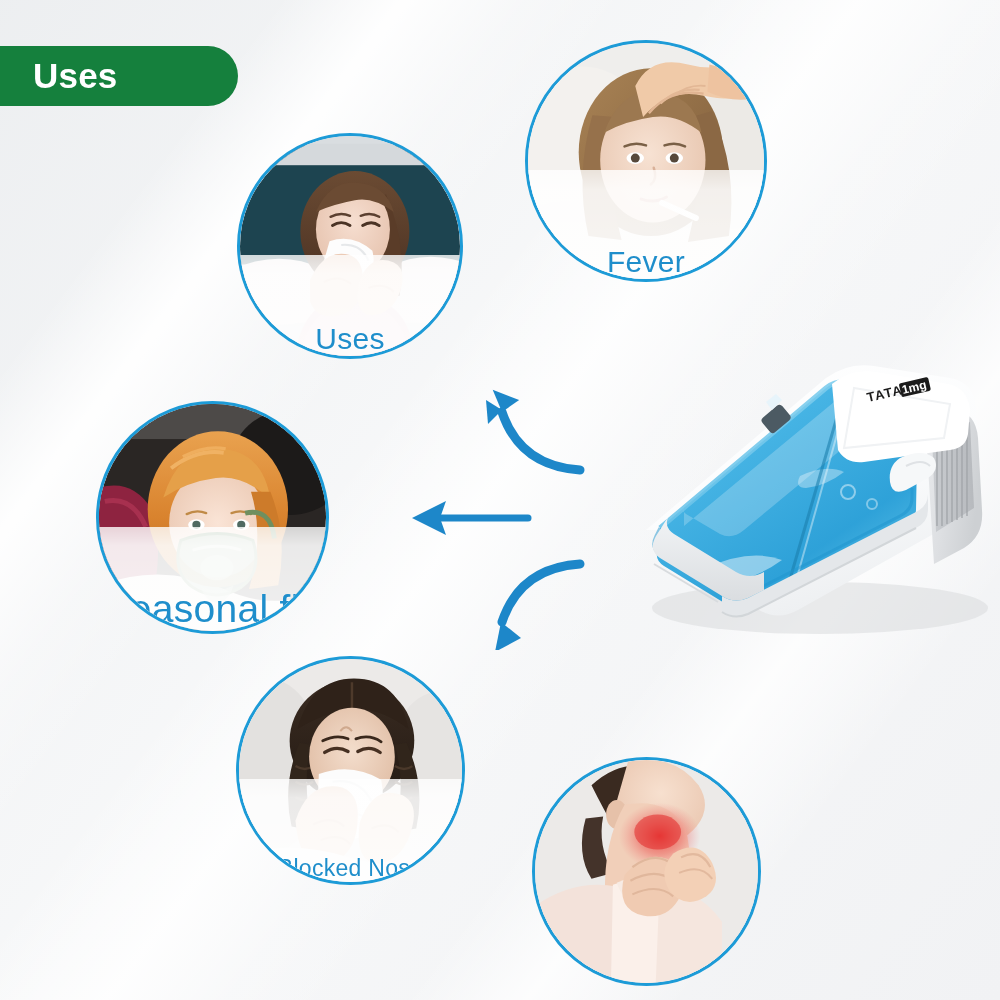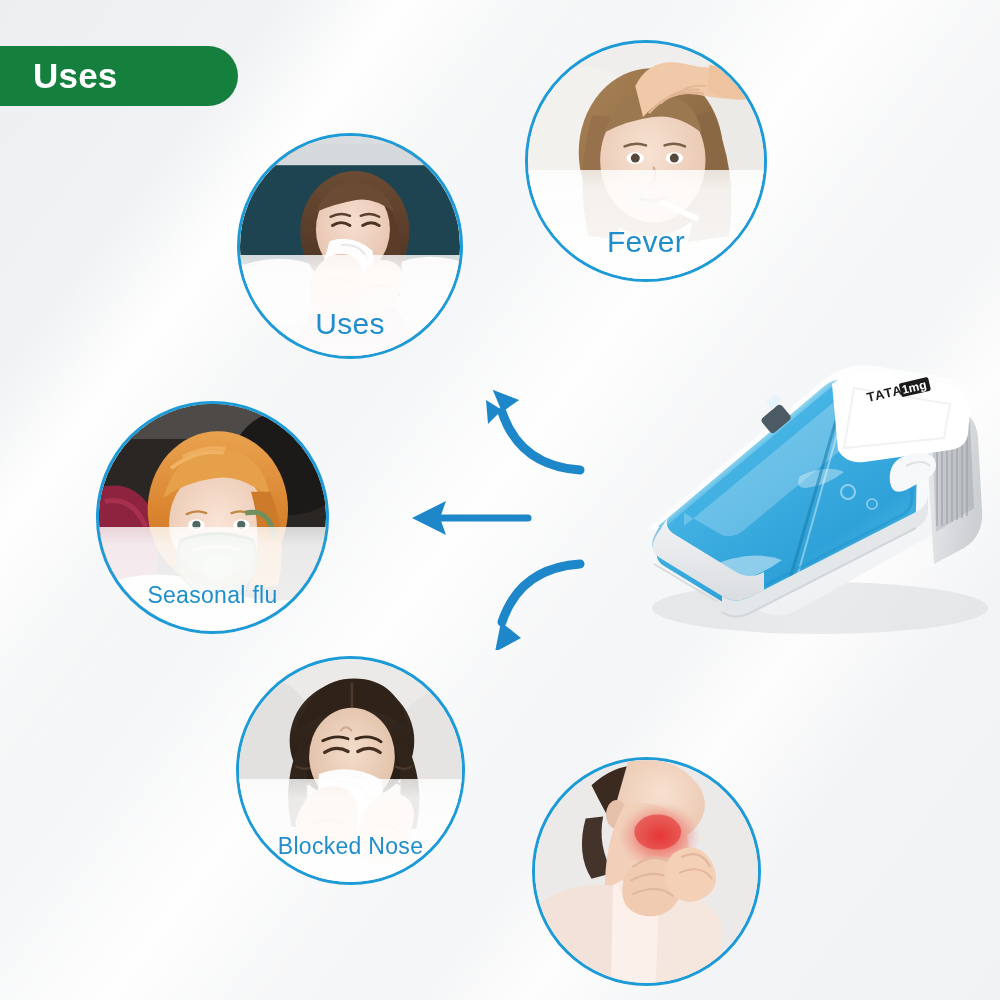--- a/index.html
+++ b/index.html
@@ -26,32 +26,32 @@
     color:#fff;font-size:35px;font-weight:bold;letter-spacing:.2px;
     padding-left:33px;
   }
   
   .uc{position:absolute;border-radius:50%;overflow:hidden;
     border:3px solid #1d9bd7;box-sizing:border-box;background:#e9ecef;}
   .uc .photo{position:absolute;inset:0;overflow:hidden;border-radius:50%;}
   .uc .cap{
     position:absolute;left:-6%;right:-6%;bottom:0;height:46%;
     background:linear-gradient(180deg, rgba(255,255,255,.80) 0%, rgba(255,255,255,.90) 18%, rgba(255,255,255,.93) 100%);
-    display:flex;align-items:center;justify-content:center;
+    display:flex;align-items:flex-end;justify-content:center;
   }
   .uc .cap span{
     color:#1f8ecb;font-size:30px;letter-spacing:.3px;
     margin-top:17%;white-space:nowrap;text-shadow:0 1px 2px rgba(255,255,255,.9);
   }
   #c-cough{left:237px;top:133px;width:226px;height:226px;}
   #c-fever{left:525px;top:40px;width:242px;height:242px;}
   #c-flu{left:96px;top:401px;width:233px;height:233px;}
   #c-nose{left:236px;top:656px;width:229px;height:229px;}
   #c-phar{left:532px;top:757px;width:229px;height:229px;}
-  #c-flu .cap span{font-size:23px;}
+  #c-flu .cap span{font-size:39px;}
   #c-nose .cap span{font-size:23px;}
   #c-phar .cap span{font-size:30px;}
   #c-cough .cap span{margin-top:15%;}
   #c-fever .cap span{margin-top:13%;}
   #c-flu  .cap span{margin-top:13%;}
   #c-nose .cap span{margin-top:13%;}
   #c-phar .cap span{margin-top:13%;}
   .uc svg{position:absolute;inset:0;width:100%;height:100%;display:block;}
   
   #arrows{position:absolute;left:400px;top:370px;width:250px;height:280px;}

